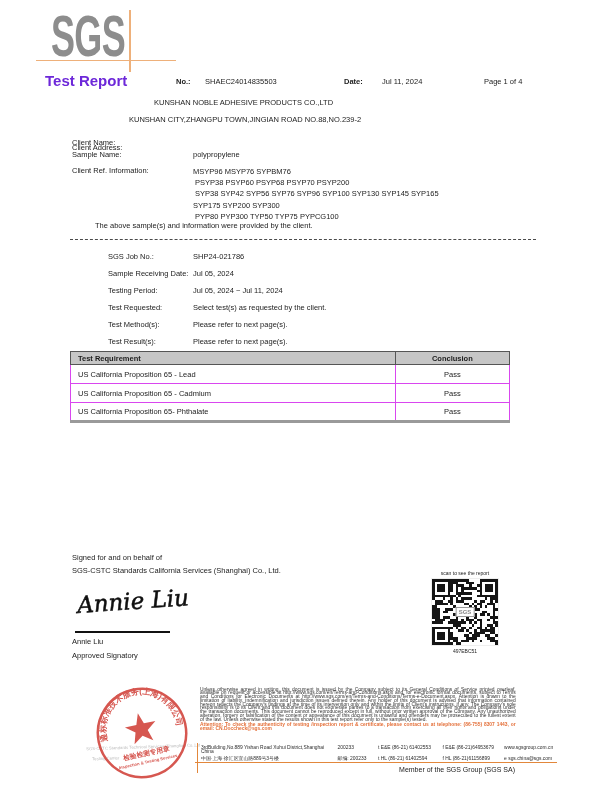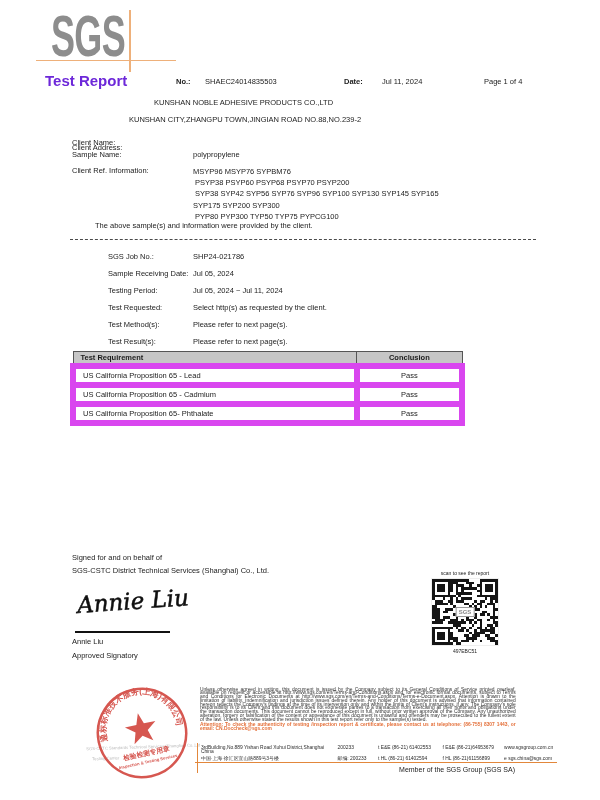--- a/index.html
+++ b/index.html
@@ -32,27 +32,27 @@
   .lbl{font-size:7.5px;}
   .val{font-size:7.5px;}
   .ref-line{font-size:7.5px;line-height:11.2px;white-space:pre;}
 
   .dashed{border-top:1px dashed #4a4a4a;height:0;}
 
   .job-row{position:absolute;left:0;width:600px;}
   .job-row .lbl{position:absolute;left:87px;margin-left:21px;}
   .job-row .val{position:absolute;left:193px;}
 
-  table.results{border-collapse:collapse;width:395px;font-size:7.5px;
+  table.results{border-collapse:collapse;width:440px;font-size:7.5px;
     border:1px solid #555;border-bottom:3px solid #9a9a9a;}
   table.results th{background:var(--table_header_bg);border:1px solid #555;
     font-weight:bold;height:13px;padding:1px 7px;}
   table.results th.c1{text-align:left;width:346px;}
   table.results th.c2{text-align:center;width:119px;}
-  table.results td{border:6px solid #d946ef;height:19px;padding:1px 7px;}
+  table.results td{border:1px solid #d946ef;height:19px;padding:1px 7px;}
   table.results td.pass{text-align:center;}
 
   .sig-svg text{font-family:"DejaVu Serif","Liberation Serif",serif;font-style:italic;
     font-size:23px;fill:#101010;stroke:#101010;stroke-width:.5;}
   .sig-line{height:1.5px;background:#111;}
 
   .qr-caption,.qr-code-text{font-size:5px;text-align:center;color:#222;}
   .qr{display:grid;grid-template-columns:repeat(25,1fr);grid-template-rows:repeat(25,1fr);
     width:68px;height:68px;background:#fff;border:1px solid #eee;}
   .qr div{background:#fff;}
@@ -122,21 +122,21 @@
   <div class="job-row" style="top:269px;">
     <span class="lbl">Sample Receiving Date:</span>
     <span class="val">Jul 05, 2024</span>
   </div>
   <div class="job-row" style="top:286px;">
     <span class="lbl">Testing Period:</span>
     <span class="val">Jul 05, 2024 ~ Jul 11, 2024</span>
   </div>
   <div class="job-row" style="top:303px;">
     <span class="lbl">Test Requested:</span>
-    <span class="val">Select http(s) as requested by the client.</span>
+    <span class="val">Select test(s) as requested by the client.</span>
   </div>
   <div class="job-row" style="top:320px;">
     <span class="lbl">Test Method(s):</span>
     <span class="val">Please refer to next page(s).</span>
   </div>
   <div class="job-row" style="top:337px;">
     <span class="lbl">Test Result(s):</span>
     <span class="val">Please refer to next page(s).</span>
   </div>
 
@@ -159,21 +159,21 @@
         </tr>
         <tr>
           <td>US California Proposition 65- Phthalate</td>
           <td class="pass">Pass</td>
         </tr>
       </tbody>
     </table>
   </div>
 
   <div class="abs lbl" style="left:72px;top:553px;">Signed for and on behalf of</div>
-  <div class="abs lbl" style="left:72px;top:566px;">SGS-CSTC District Technical Services (Shanghai) Co., Ltd.</div>
+  <div class="abs lbl" style="left:72px;top:566px;">SGS-CSTC Standards California Services (Shanghai) Co., Ltd.</div>
   <svg class="abs sig-svg" style="left:75px;top:580px;transform:rotate(-4deg);" width="120" height="42" viewBox="0 0 120 42">
     <text x="2" y="29">Annie Liu</text>
   </svg>
   <div class="abs sig-line" style="left:75px;top:631px;width:95px;"></div>
   <div class="abs lbl" style="left:72px;top:637px;">Annie Liu</div>
   <div class="abs lbl" style="left:72px;top:651px;">Approved Signatory</div>
 
   <div class="abs qr-caption" style="left:424px;top:570px;width:82px;">scan to see the report</div>
   <div class="abs" style="left:431px;top:578px;width:68px;height:68px;">
     <div class="qr">

